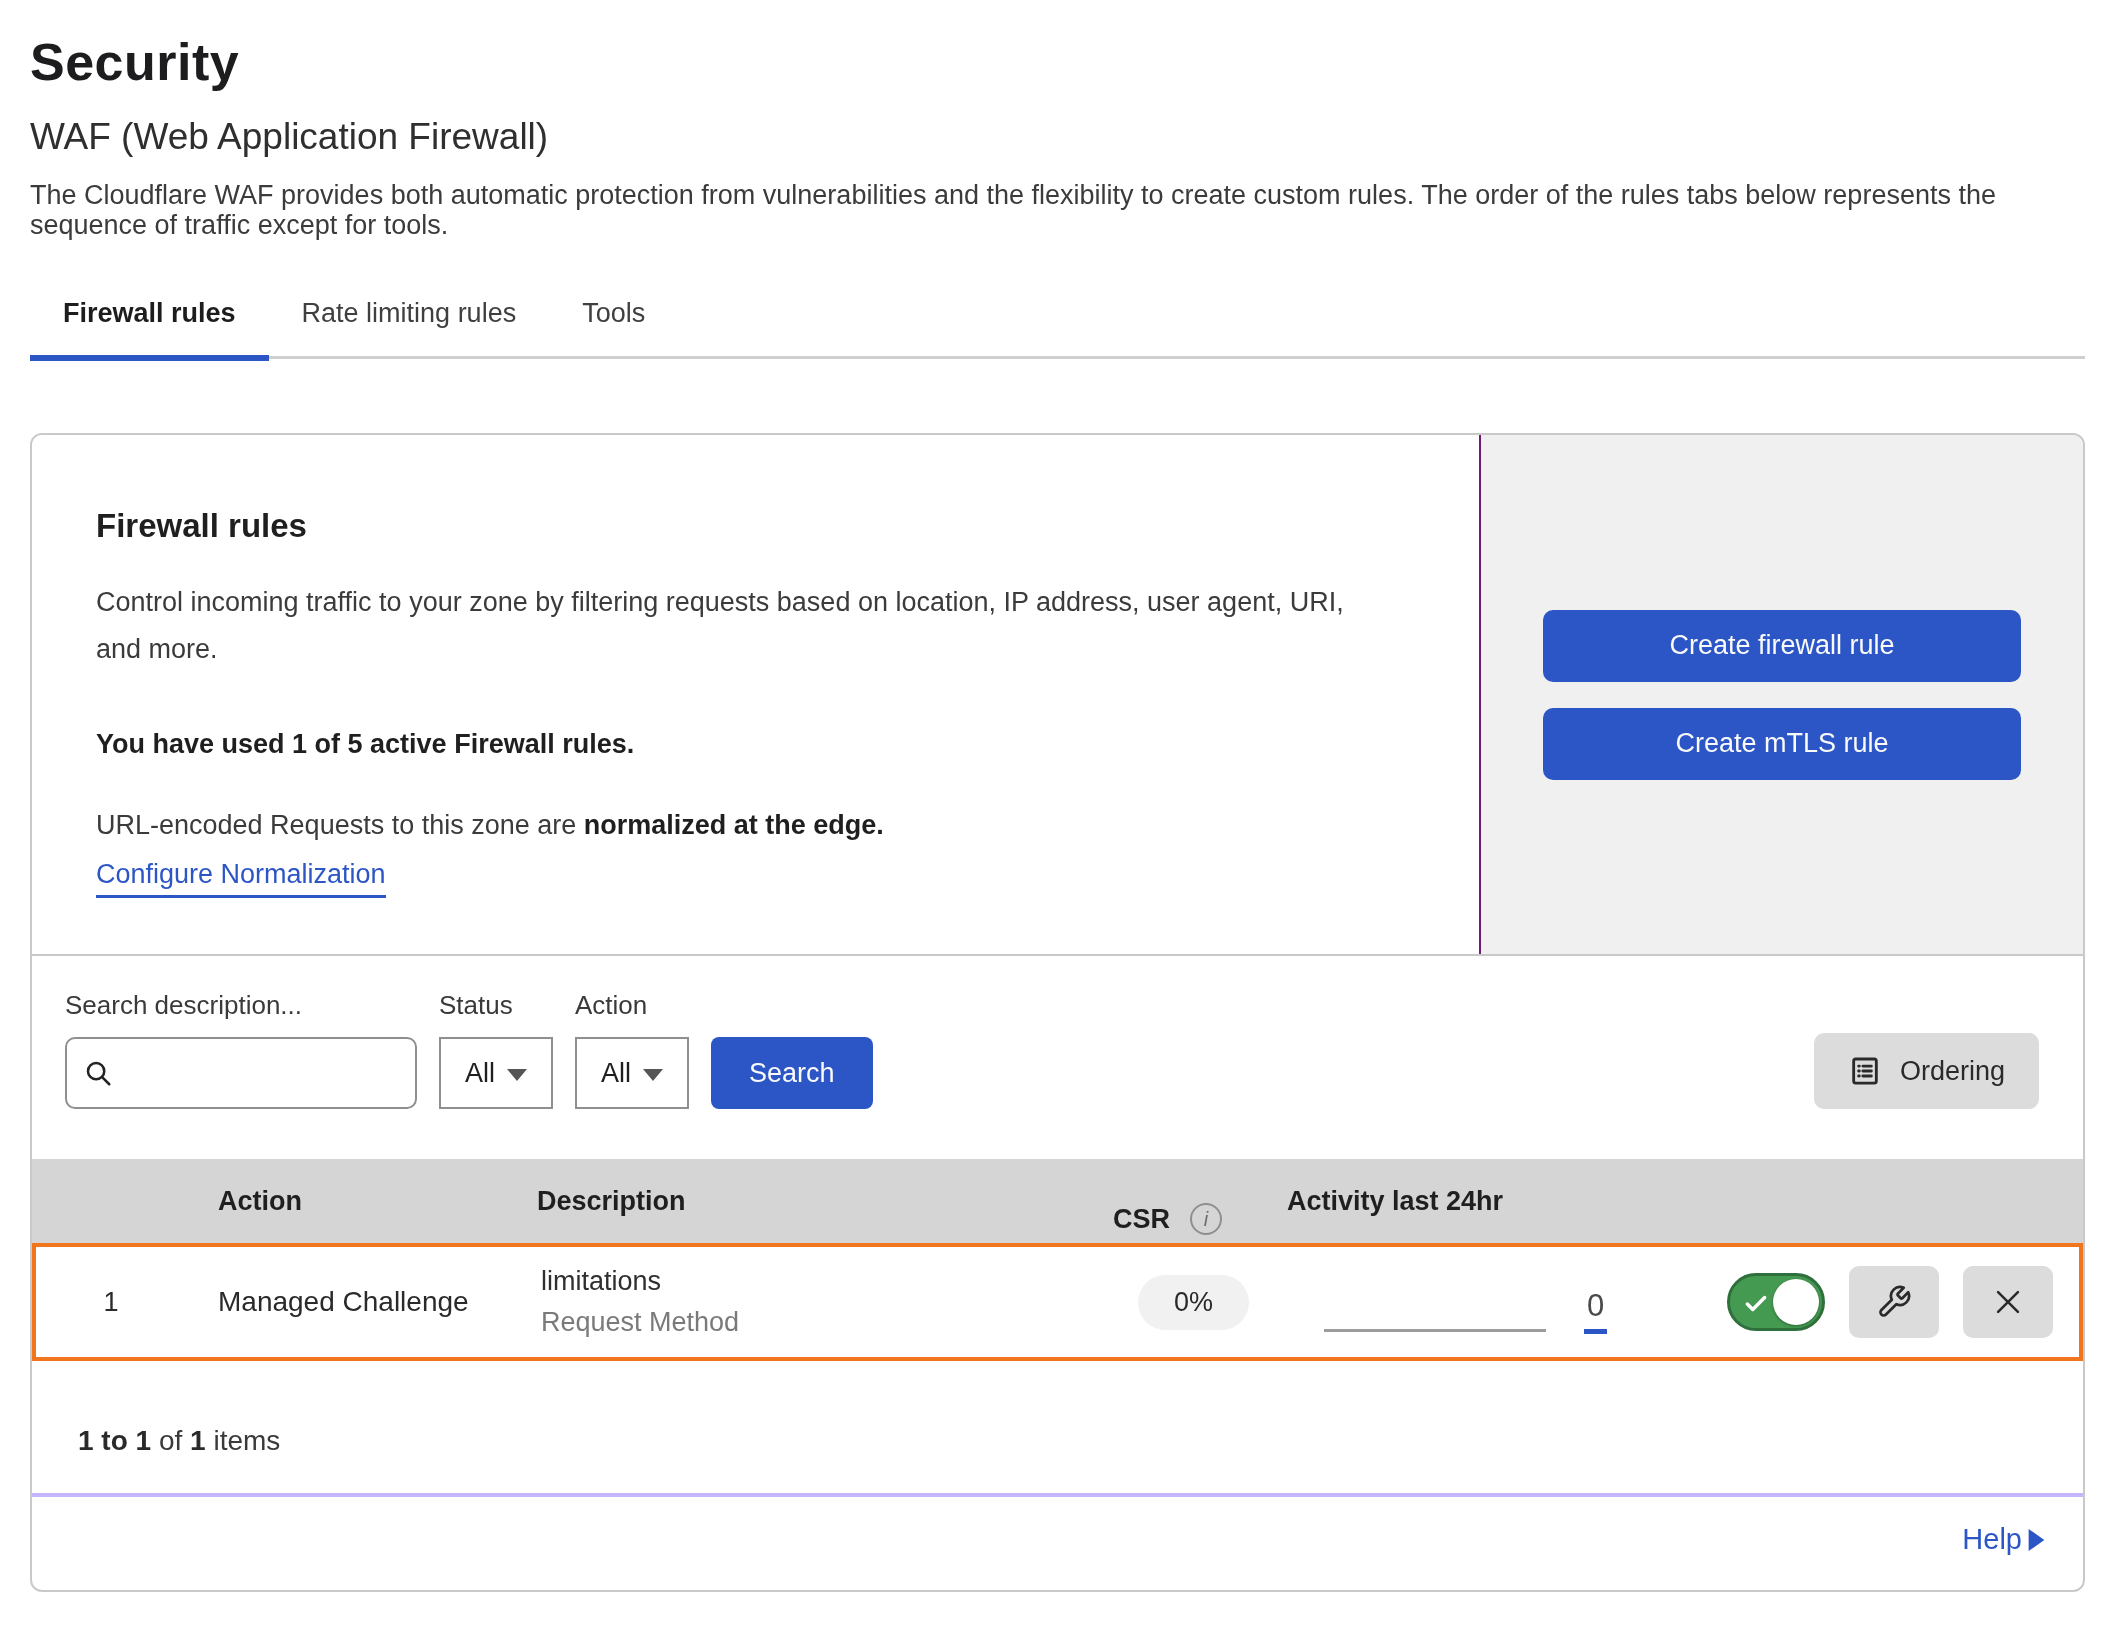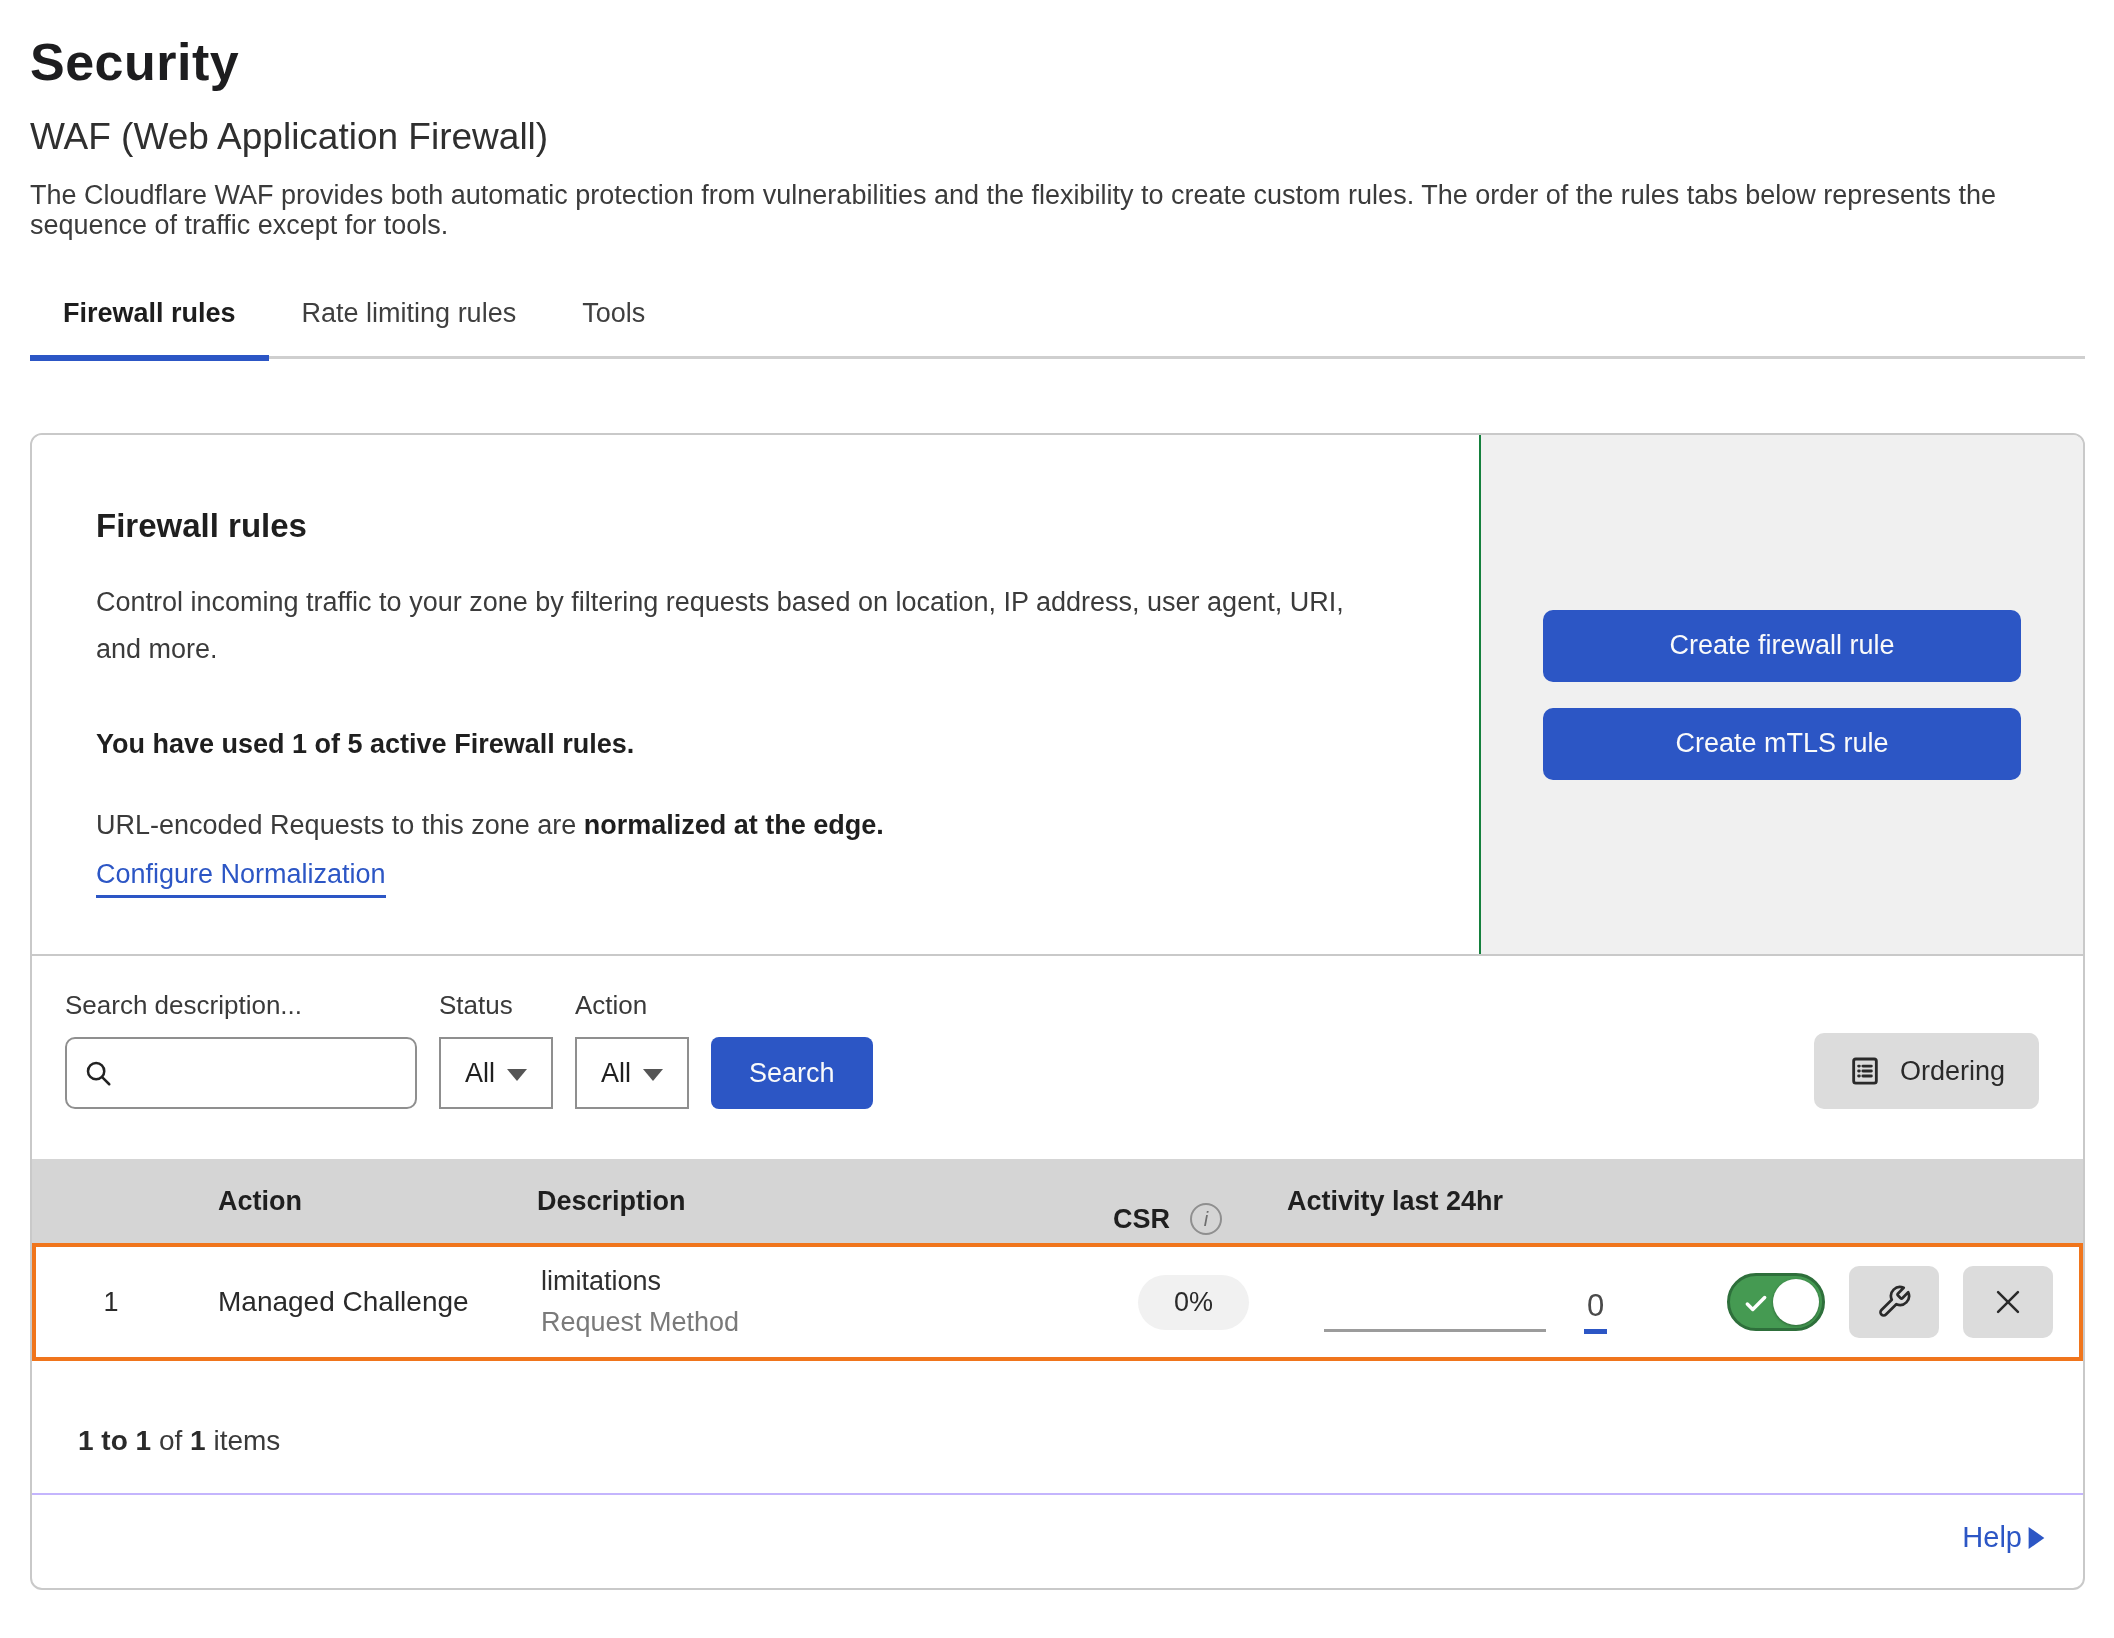--- a/index.html
+++ b/index.html
@@ -36,21 +36,21 @@
   .hero-title { font-size: 33px; font-weight: 700; color: #1f1f1f; }
   .hero-desc { font-size: 27px; line-height: 47px; color: #3b3b3b; margin-top: 34px; max-width: 1300px; }
   .hero-usage { font-size: 27px; font-weight: 700; color: #1f1f1f; margin-top: 56px; }
   .hero-norm { font-size: 27px; color: #3b3b3b; margin-top: 50px; }
   .hero-norm b { color: #1f1f1f; }
   .norm-link {
     display: inline-block; margin-top: 18px; font-size: 27px; color: #2c56c5;
     text-decoration: none; border-bottom: 3px solid #2c56c5; padding-bottom: 5px; cursor: pointer;
   }
   .hero-right {
-    flex: 0 0 604px; background: #f0f0f0; border-left: 2px solid #15803d;
+    flex: 0 0 604px; background: #f0f0f0; border-left: 2px solid #701a75;
     display: flex; flex-direction: column; justify-content: center; gap: 26px; padding: 0 62px;
   }
   .btn-primary {
     display: block; width: 100%; height: 72px; border: none; border-radius: 10px;
     background: #2c56c5; color: #fafafa; font-size: 27px; cursor: pointer;
     font-family: inherit;
   }
 
   
   .filters { display: flex; align-items: flex-end; padding: 34px 44px 50px 33px; }
@@ -128,21 +128,21 @@
     position: absolute; top: 3px; right: 3px; width: 46px; height: 46px;
     border-radius: 50%; background: #fff; box-shadow: 0 1px 3px rgba(0,0,0,.35);
   }
   .toggle .tick { position: absolute; left: 13px; top: 15px; }
   .icon-btn {
     width: 90px; height: 72px; border: none; border-radius: 10px; background: #dcdcdc;
     display: flex; align-items: center; justify-content: center; cursor: pointer;
   }
 
   
-  .table-summary { padding: 64px 0 36px 46px; font-size: 28px; color: #3a3a3a; border-bottom: 2px solid #c4b5fd; }
+  .table-summary { padding: 64px 0 36px 46px; font-size: 28px; color: #3a3a3a; border-bottom: 4px solid #c4b5fd; }
   .table-summary .strong { font-weight: 700; color: #2a2a2a; }
   .help-row { display: flex; justify-content: flex-end; align-items: center; padding: 26px 38px 34px; }
   .help-link {
     font-size: 29px; color: #2c56c5; text-decoration: none; display: inline-flex;
     align-items: center; gap: 6px; cursor: pointer;
   }
 </style>
 </head>
 <body>
 

